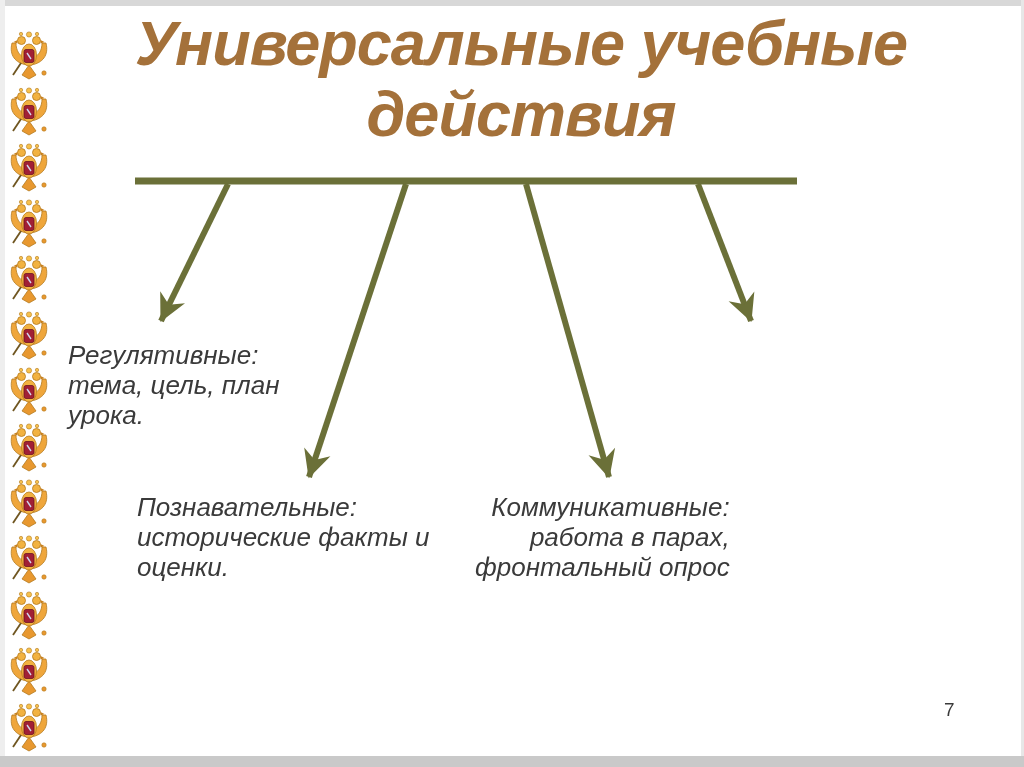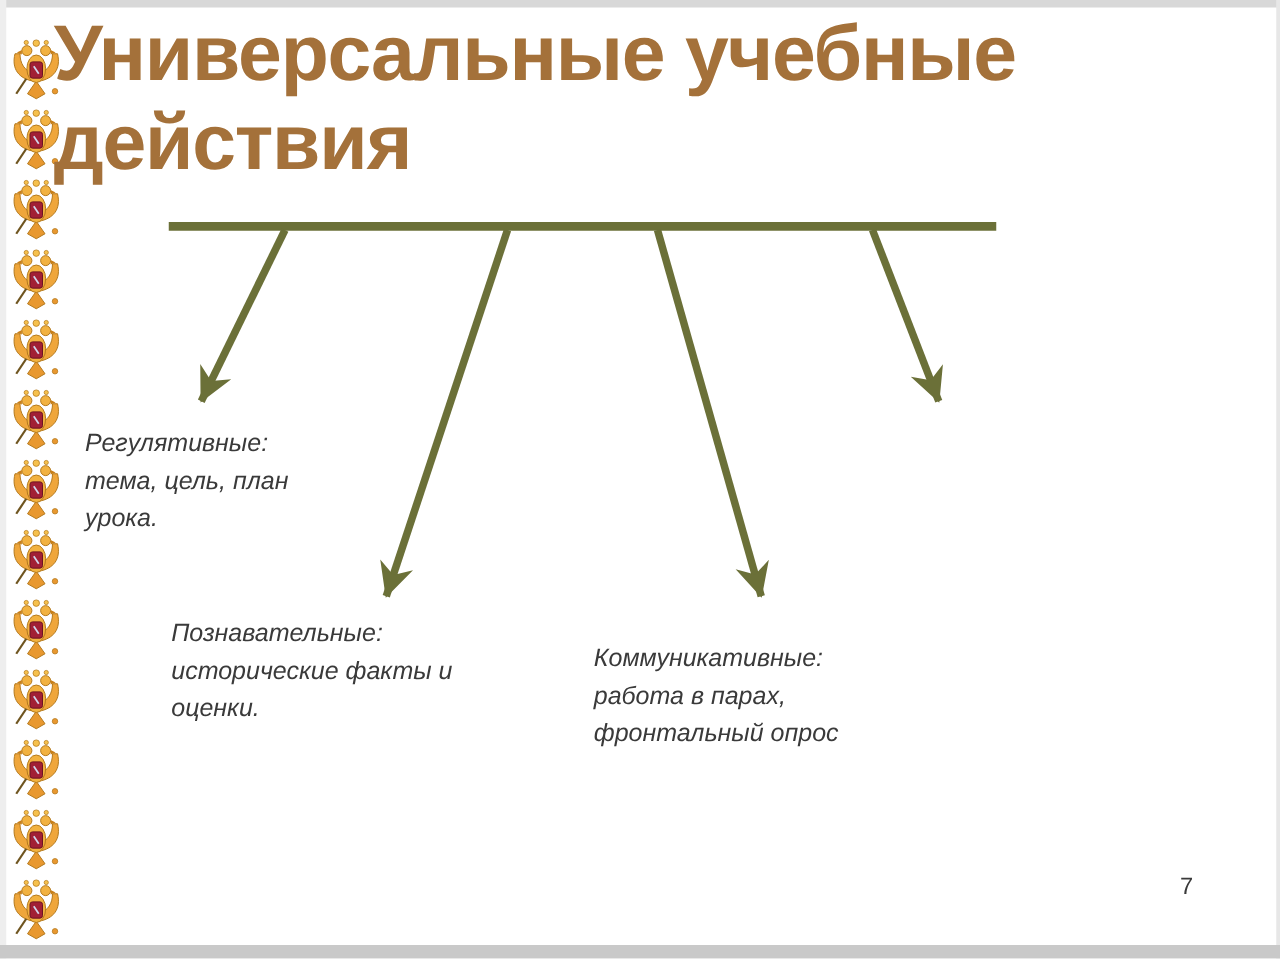--- a/index.html
+++ b/index.html
@@ -21,49 +21,50 @@
   .eagle-strip{
     position:absolute;left:7px;top:30px;bottom:12px;width:46px;
     overflow:hidden;z-index:2;
   }
   .eagle{height:52px;margin-bottom:4px;}
 
   
   .title{
     position:absolute;left:43px;right:25px;top:8px;
     margin:0;
-    text-align:left;
+    text-align:center;
     font-size:63px;
     font-weight:700;
     line-height:1.12;
     letter-spacing:-1px;
     color:#a4713a;
     white-space:pre-line;
     z-index:2;
+    font-style:italic;
   }
 
   
   .diagram{
     position:absolute;left:0;top:0;width:1024px;height:767px;
     z-index:1;
   }
 
   
   .label{
     position:absolute;
-    font-size:20px;
+    font-size:26px;
     font-style:italic;
     line-height:30px;
     color:#3a3a3a;
     white-space:pre-line;
     z-index:2;
   }
   .label-1{left:68px;top:340px;}
   .label-2{left:137px;top:492px;}
-  .label-3{left:475px;top:512px;}
+  .label-3{left:475px;top:492px;text-align:right;}
   .label-4{left:748px;top:334px;}
 
   .page-number{
     position:absolute;left:944px;top:699px;
     font-size:19px;color:#3a3a3a;z-index:2;
   }
 </style>
 </head>
 <body>
 

